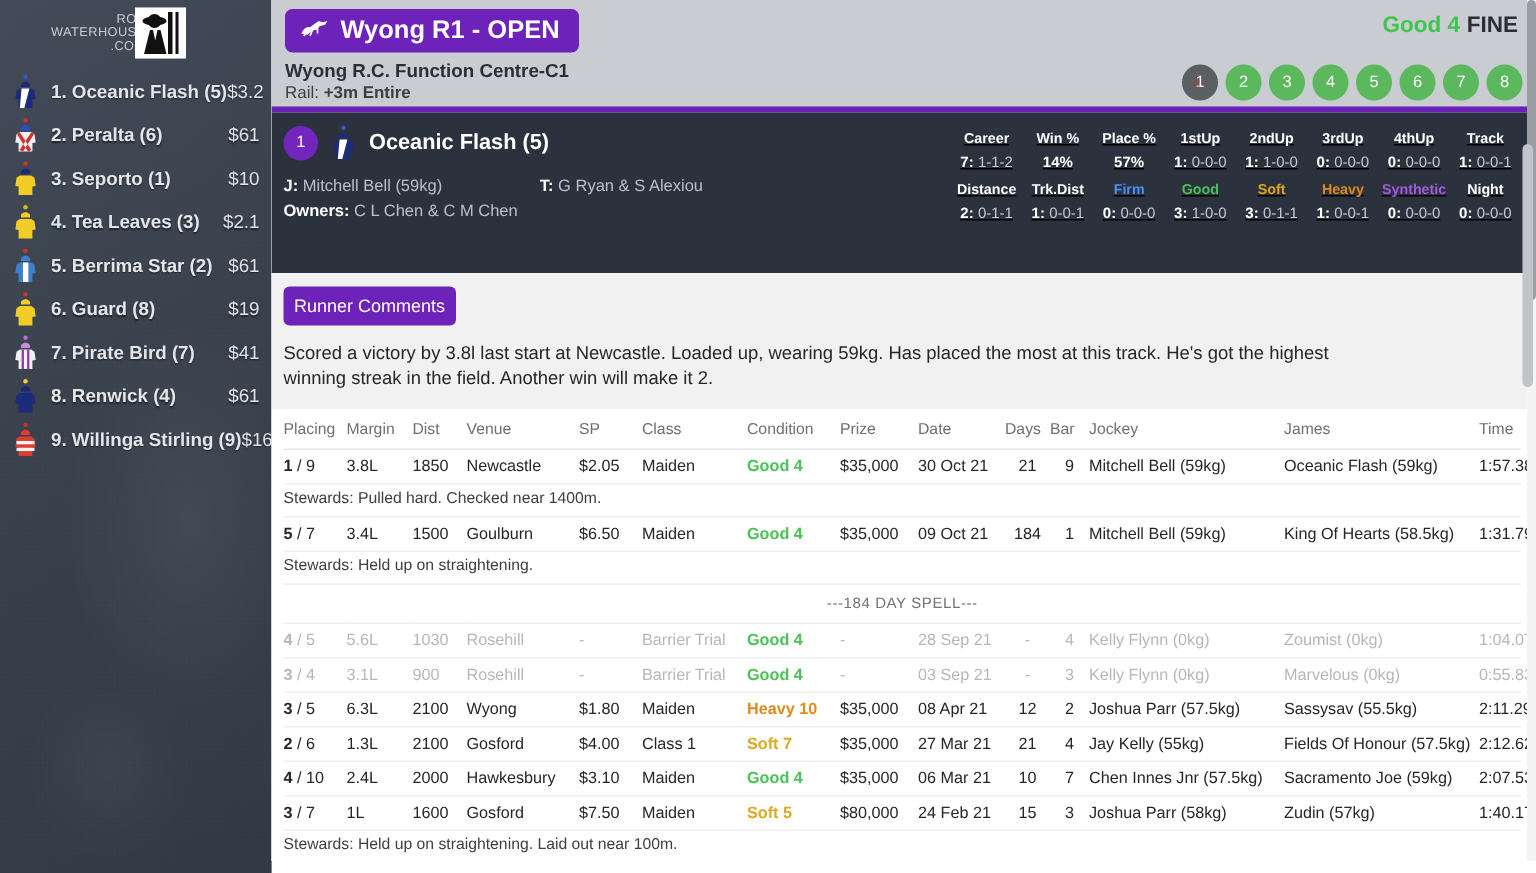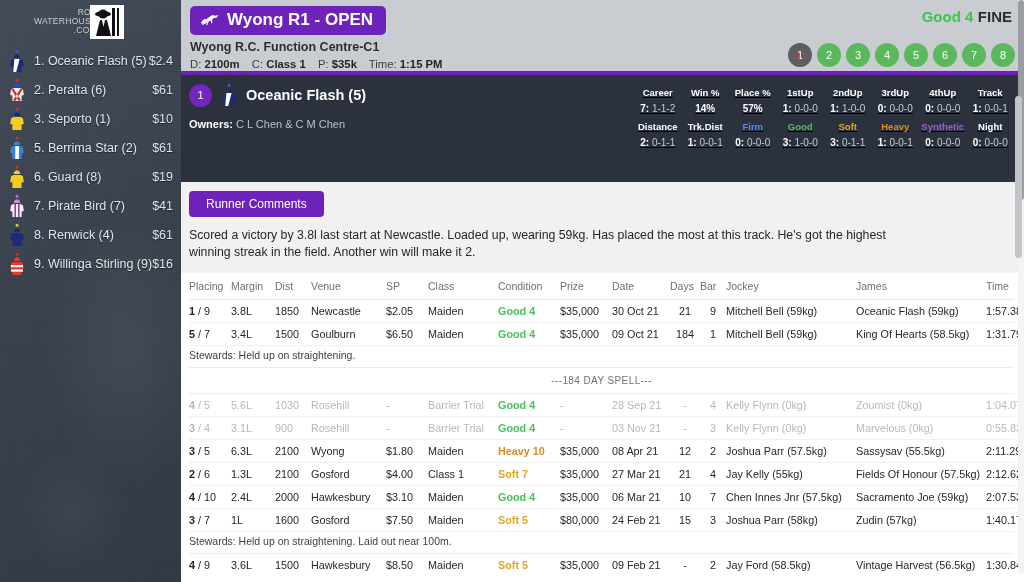--- a/index.html
+++ b/index.html
@@ -50,20 +50,21 @@
   .runner-list { position: relative; padding-top: 3px; }
   .runner-row {
     display:flex; align-items:center;
     height: 29px; padding-left: 7px; padding-right: 8px;
     cursor:pointer;
   }
   .silk { width: 20px; height: 24px; flex:0 0 20px; margin-right:7px; position:relative; }
   .runner-name {
     flex:1 1 auto; color:#e3e7ec; font-size:12.5px; white-space:nowrap;
     text-shadow:0 1px 1px rgba(0,0,0,.5);
+    font-weight:bold;
   }
   .runner-odds { color:#dfe3e9; font-size:12.5px; text-shadow:0 1px 1px rgba(0,0,0,.5); }
 
   
   .main { flex:1 1 auto; position:relative; background:#fff; height:574px; overflow:hidden; }
 
   .race-header {
     background:#c9cdd1; position:relative;
     height: 75px; padding: 6px 10px 0 9px;
     border-bottom: 4px solid #6b21b8;
@@ -120,21 +121,21 @@
   .stat-val { font-size:10px; color:#c3cad4; margin-top:5px; margin-bottom:7px; }
   .stat-val b { color:#fff; }
   .c-firm{ color:#4c8ef7 !important; } .c-good{ color:#49c257 !important; }
   .c-soft{ color:#e0a81e !important; } .c-heavy{ color:#e08a1e !important; }
   .c-synth{ color:#a259e0 !important; }
 
   
   .comments { background:#f1f1f1; padding:9px 10px 12px 8px; }
   .rc-btn {
     display:inline-block; background:#6d22ba; color:#fff; font-size:12px;
-    padding:6px 17px; border-radius:4px; cursor:pointer;
+    padding:6px 7px; border-radius:4px; cursor:pointer;
   }
   .rc-comment { font-size:12.3px; color:#24262a; margin-top:10px; line-height:17px; max-width:730px; }
 
   
   .form-table { width:100%; border-collapse:collapse; table-layout:fixed; }
   .form-table th {
     font-size:10.5px; color:#6b7078; font-weight:normal; text-align:left;
     padding:7px 0 7px 0; border-bottom:1px solid #e6e6e6; background:#fff;
   }
   .form-table td { font-size:10.8px; color:#24262a; padding:5px 0; border-bottom:1px solid #f0f0f0; vertical-align:middle; }
@@ -189,40 +190,49 @@
     <div class="runner-list">
 
     <div class="runner-row">
           <div class="silk"><svg width="20" height="24" viewBox="0 0 20 24">
               <circle cx="10" cy="2.2" r="1.5" fill="#3a56c9"></circle>
               <path d="M7 7 Q10 3.6 13 7 L13 9 L7 9 Z" fill="#1b2a7a"></path>
               <path d="M6.2 10 L4 11.5 L3.2 17 L5.4 17.4 L5.4 23 L14.6 23 L14.6 17.4 L16.8 17 L16 11.5 L13.8 10 Z" fill="#1b2a7a"></path>
               <path d="M7.4 10 L12.6 10 L9.2 23 L6.2 23 Z" fill="#ffffff"></path>
             </svg></div>
           <div class="runner-name">1. Oceanic Flash (5)</div>
-          <div class="runner-odds">$2.4</div>
+          <div class="runner-odds">$3.2</div>
         </div>
         <div class="runner-row">
           <div class="silk"><svg width="20" height="24" viewBox="0 0 20 24">
               <circle cx="10" cy="2.2" r="1.5" fill="#d32f2f"></circle>
               <path d="M7 7 Q10 3.6 13 7 L13 9 L7 9 Z" fill="#2b4bd0"></path>
               <path d="M6.2 10 L4 11.5 L3.2 17 L5.4 17.4 L5.4 23 L14.6 23 L14.6 17.4 L16.8 17 L16 11.5 L13.8 10 Z" fill="#f2f2f2"></path>
               <path d="M6 10 L14 22 L11.6 23 L4.4 11.5 Z M14 10 L6 22 L8.4 23 L15.6 11.5 Z" fill="#d32f2f"></path>
             </svg></div>
           <div class="runner-name">2. Peralta (6)</div>
           <div class="runner-odds">$61</div>
         </div>
         <div class="runner-row">
           <div class="silk"><svg width="20" height="24" viewBox="0 0 20 24">
               <circle cx="10" cy="2.2" r="1.5" fill="#d32f2f"></circle>
               <path d="M7 7 Q10 3.6 13 7 L13 9 L7 9 Z" fill="#1b2a7a"></path>
               <path d="M6.2 10 L4 11.5 L3.2 17 L5.4 17.4 L5.4 23 L14.6 23 L14.6 17.4 L16.8 17 L16 11.5 L13.8 10 Z" fill="#f2cc27"></path>
             </svg></div>
           <div class="runner-name">3. Seporto (1)</div>
           <div class="runner-odds">$10</div>
+        </div>
+        <div class="runner-row">
+          <div class="silk"><svg width="20" height="24" viewBox="0 0 20 24">
+              <circle cx="10" cy="2.2" r="1.5" fill="#d8b41f"></circle>
+              <path d="M7 7 Q10 3.6 13 7 L13 9 L7 9 Z" fill="#f2cc27"></path>
+              <path d="M6.2 10 L4 11.5 L3.2 17 L5.4 17.4 L5.4 23 L14.6 23 L14.6 17.4 L16.8 17 L16 11.5 L13.8 10 Z" fill="#f2cc27"></path>
+            </svg></div>
+          <div class="runner-name">4. Tea Leaves (3)</div>
+          <div class="runner-odds">$2.1</div>
         </div>
         <div class="runner-row">
           <div class="silk"><svg width="20" height="24" viewBox="0 0 20 24">
               <circle cx="10" cy="2.2" r="1.5" fill="#d32f2f"></circle>
               <path d="M7 7 Q10 3.6 13 7 L13 9 L7 9 Z" fill="#3f7fd0"></path>
               <path d="M6.2 10 L4 11.5 L3.2 17 L5.4 17.4 L5.4 23 L14.6 23 L14.6 17.4 L16.8 17 L16 11.5 L13.8 10 Z" fill="#3f7fd0"></path>
               <rect x="8.3" y="10" width="3.6" height="13" fill="#ffffff"></rect>
             </svg></div>
           <div class="runner-name">5. Berrima Star (2)</div>
           <div class="runner-odds">$61</div>
@@ -276,30 +286,20 @@
       <div class="race-title-chip">
         <span class="horse-glyph">
           <svg width="20" height="13" viewBox="0 0 24 15" aria-hidden="true">
             <path d="M1 12 Q4 6 8 7 L12 4 L15 2 L18 3 L22 2 L20 5 L16 6 L13 9 L9 10 L6 13 Z" fill="#ffffff"></path>
             <path d="M6 10 L3 14 M10 9 L8 14 M14 7 L14 12" stroke="#ffffff" stroke-width="1.4" fill="none"></path>
           </svg>
         </span>
         <span>Wyong R1 - OPEN</span>
       </div>
       <div class="venue-line">Wyong R.C. Function Centre-C1</div>
-      <div class="meta-line">
-        <span>D:</span>
-        <b>2100m</b><span class="sp"></span>
-        <span>C:</span>
-        <b>Class 1</b><span class="sp"></span>
-        <span>P:</span>
-        <b>$35k</b><span class="sp"></span>
-        <span>Time:</span>
-        <b>1:15 PM</b>
-      </div>
       <div class="rail-line">
         <span>Rail:</span>
         <b>+3m Entire</b>
       </div>
 
       <div class="cond-block">
         <span class="cond-text cond-good">Good 4</span>
         <span class="cond-text cond-fine">FINE</span>
       </div>
 
@@ -322,20 +322,28 @@
           <div class="num-badge">1</div>
           <div class="rc-silk" id="rc-silk-slot"><svg width="20" height="24" viewBox="0 0 20 24">
                 <circle cx="10" cy="2.2" r="1.5" fill="#3a56c9"></circle>
                 <path d="M7 7 Q10 3.6 13 7 L13 9 L7 9 Z" fill="#1b2a7a"></path>
                 <path d="M6.2 10 L4 11.5 L3.2 17 L5.4 17.4 L5.4 23 L14.6 23 L14.6 17.4 L16.8 17 L16 11.5 L13.8 10 Z" fill="#1b2a7a"></path>
                 <path d="M7.4 10 L12.6 10 L9.2 23 L6.2 23 Z" fill="#ffffff"></path>
               </svg></div>
           <div class="rc-name">Oceanic Flash (5)</div>
         </div>
         <div class="rc-info">
+          <div>
+            <b>J:</b>
+            <span>Mitchell Bell (59kg)</span>
+            <span class="rc-trainer">
+              <b>T:</b>
+              <span>G Ryan &amp; S Alexiou</span>
+            </span>
+          </div>
           <div>
             <b>Owners:</b>
             <span>C L Chen &amp; C M Chen</span>
           </div>
         </div>
       </div>
 
       <div class="stats">
         <div class="stat-row" id="sr1l">
             <div class="stat-cell">
@@ -495,20 +503,23 @@
               <td>Maiden</td>
               <td><span class="cond c-good" style="font-weight: bold;">Good 4</span></td>
               <td>$35,000</td>
               <td>30 Oct 21</td>
               <td class="ta-c">21</td>
               <td class="ta-c">9</td>
               <td>Mitchell Bell (59kg)</td>
               <td>Oceanic Flash (59kg)</td>
               <td class="ta-r">1:57.38</td>
             </tr>
+            <tr class="stewards">
+              <td colspan="14">Stewards: Pulled hard. Checked near 1400m.</td>
+            </tr>
             <tr>
               <td class=" placing"><b>5</b><span> / 7</span></td>
               <td>3.4L</td>
               <td>1500</td>
               <td>Goulburn</td>
               <td>$6.50</td>
               <td>Maiden</td>
               <td><span class="cond c-good" style="font-weight: bold;">Good 4</span></td>
               <td>$35,000</td>
               <td>09 Oct 21</td>
@@ -542,21 +553,21 @@
             </tr>
             <tr class="dim">
               <td class=" placing"><b>3</b><span> / 4</span></td>
               <td>3.1L</td>
               <td>900</td>
               <td>Rosehill</td>
               <td>-</td>
               <td>Barrier Trial</td>
               <td><span class="cond c-good" style="font-weight: bold;">Good 4</span></td>
               <td>-</td>
-              <td>03 Nov 21</td>
+              <td>03 Sep 21</td>
               <td class="ta-c">-</td>
               <td class="ta-c">3</td>
               <td>Kelly Flynn (0kg)</td>
               <td>Marvelous (0kg)</td>
               <td class="ta-r">0:55.83</td>
             </tr>
             <tr>
               <td class=" placing"><b>3</b><span> / 5</span></td>
               <td>6.3L</td>
               <td>2100</td>

